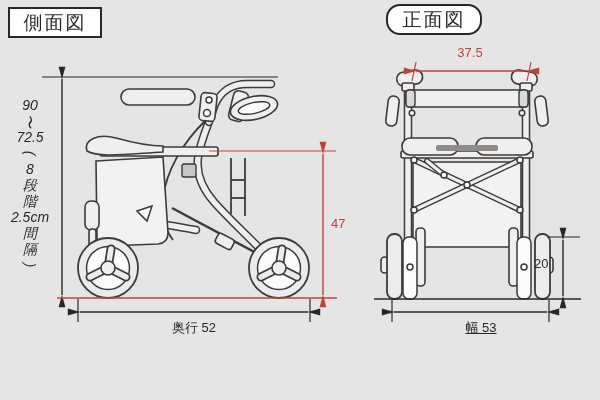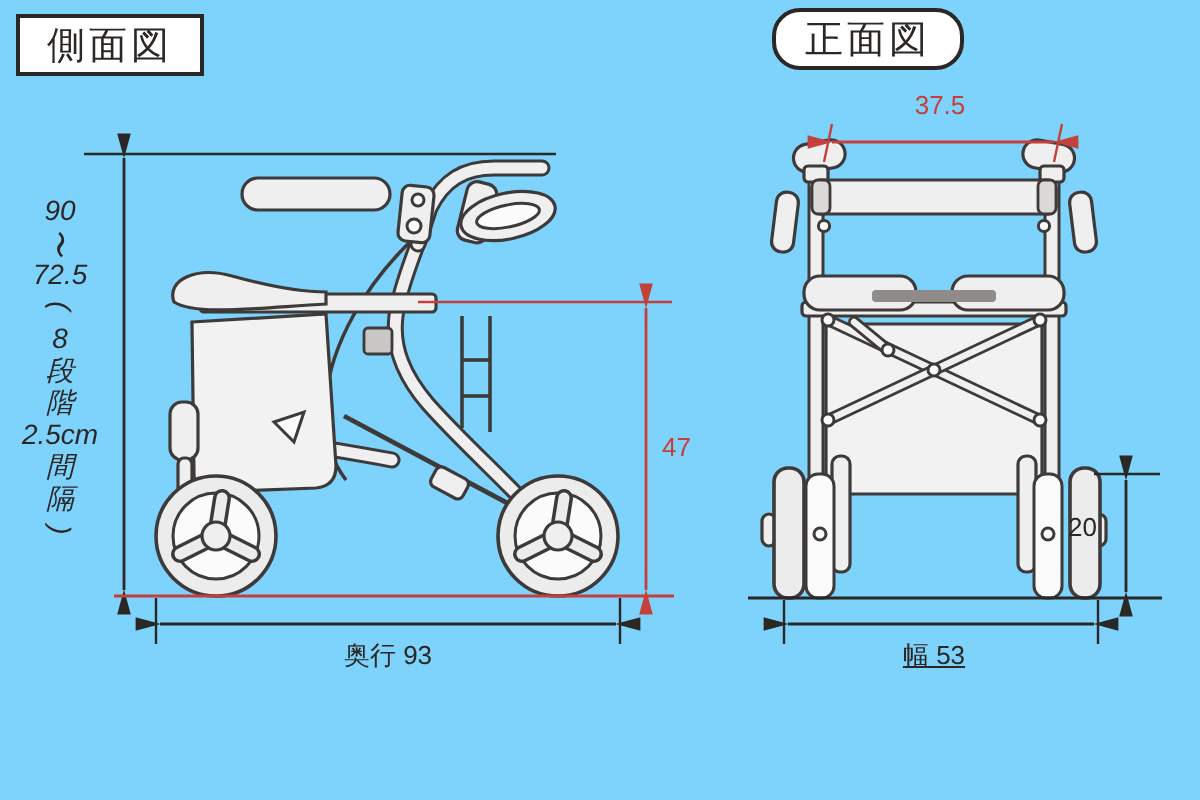--- a/index.html
+++ b/index.html
@@ -1,18 +1,18 @@
 <!DOCTYPE html>
 <html style="--dim-red: #c5403a; --dim-k: #2b2724;"><head>
 <meta charset="utf-8">
 <style>
   :root{ --dim-red:#c5403a; --dim-k:#2b2724; }
   html,body{margin:0;padding:0;background:#fff;}
   .canvas{
-    position:relative; width:600px; height:400px; background:#7dd3fc;
+    position:relative; width:600px; height:400px; background:#e5e5e5;
     font-family:"Liberation Sans","DejaVu Sans",sans-serif; color:var(--dim-k);
     overflow:hidden;
   }
   .canvas svg{position:absolute;left:0;top:0;}
   .title-box{
     position:absolute; border:2px solid var(--dim-k); background:#fff;
     display:flex; align-items:center; justify-content:center;
     font-size:19px; letter-spacing:2px;
   }
   .title-side{left:8px; top:7px; width:90px; height:27px;}
@@ -23,21 +23,21 @@
     font-size:14px; line-height:16px;font-style:italic;
   }
   .vlabel span{display:inline-block;}
   .vlabel .rot{transform:rotate(90deg);}
   .dim{position:absolute; font-size:13px;}
   .red{color:var(--dim-red);}
   .d47{left:331px; top:216px;}
   .d375{left:425px; top:45px; width:90px; text-align:center;}
   .d20{left:534px; top:256px;}
   .d-depth{left:134px; top:319px; width:120px; text-align:center;}
-  .d-width{left:402px; top:319px; width:130px; text-align:center;text-decoration:underline;}
+  .d-width{left:416px; top:319px; width:130px; text-align:center;text-decoration:underline;}
   .unit{position:absolute; left:495px; top:354px; width:95px; text-align:right; font-size:14.5px;}
 
   
   .to,.ti,.to2,.ti2,.sko,.ski{fill:none; stroke-linecap:round; stroke-linejoin:round;}
   .to {stroke:#3d3a39; stroke-width:8.5;}
   .ti {stroke:#efefef; stroke-width:5.5;}
   .to2{stroke:#3d3a39; stroke-width:6;}
   .ti2{stroke:#f0f0f0; stroke-width:3.2;}
   .sko{stroke:#3d3a39; stroke-width:9;}
   .ski{stroke:#ececec; stroke-width:5.5;}
@@ -230,18 +230,18 @@
     <span>8</span>
     <span>段</span>
     <span>階</span>
     <span>2.5cm</span>
     <span>間</span>
     <span>隔</span>
     <span class="rot">)</span>
   </div>
 
   <div class="dim red d47">47</div>
-  <div class="dim d-depth">奥行 93</div>
+  <div class="dim d-depth">奥行 52</div>
   <div class="dim red d375">37.5</div>
   <div class="dim d20">20</div>
   <div class="dim d-width">幅 53</div>
 
 </div>
 
 </body></html>

